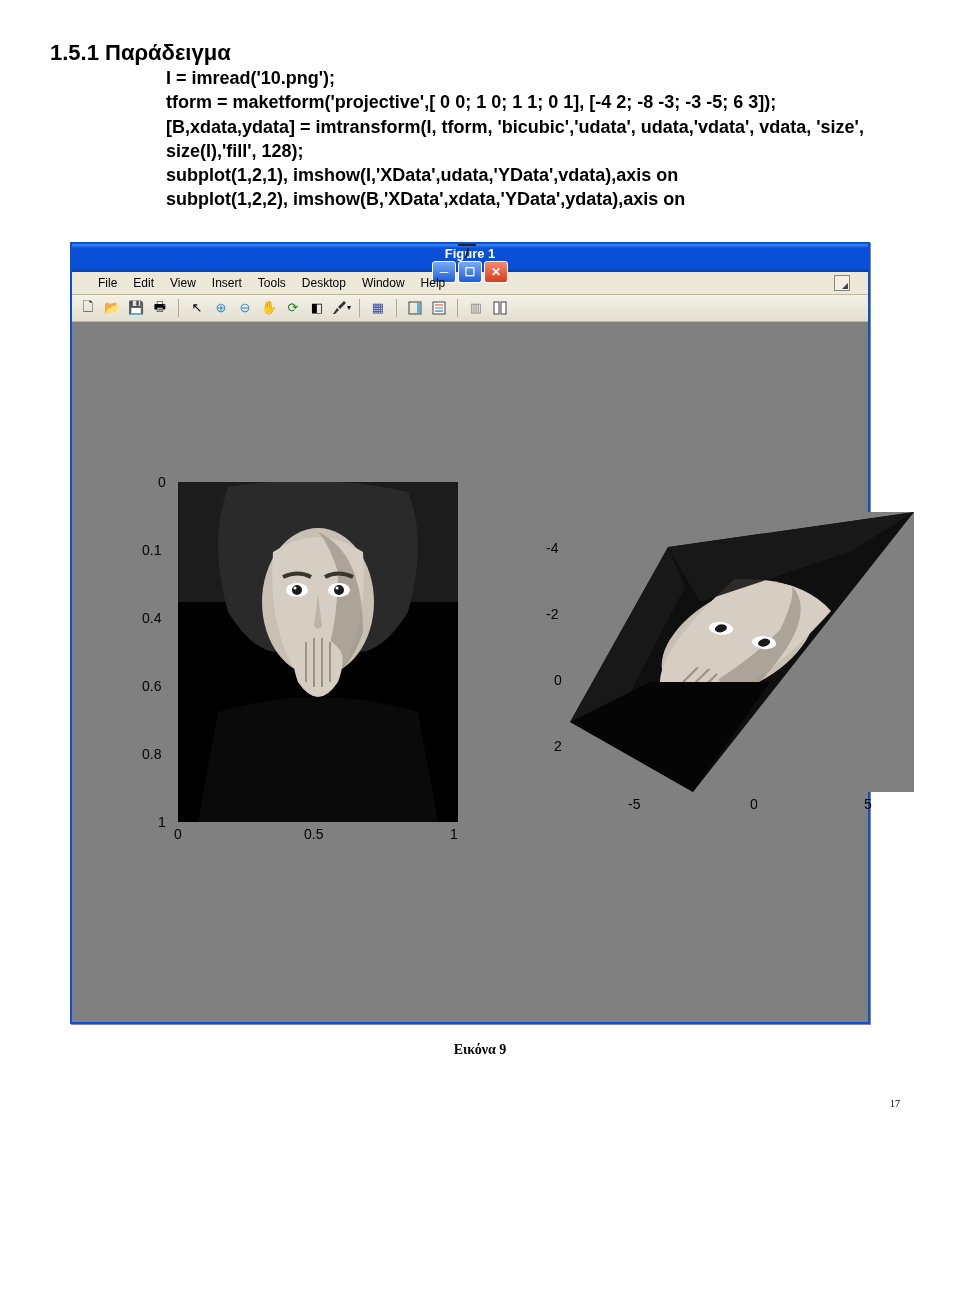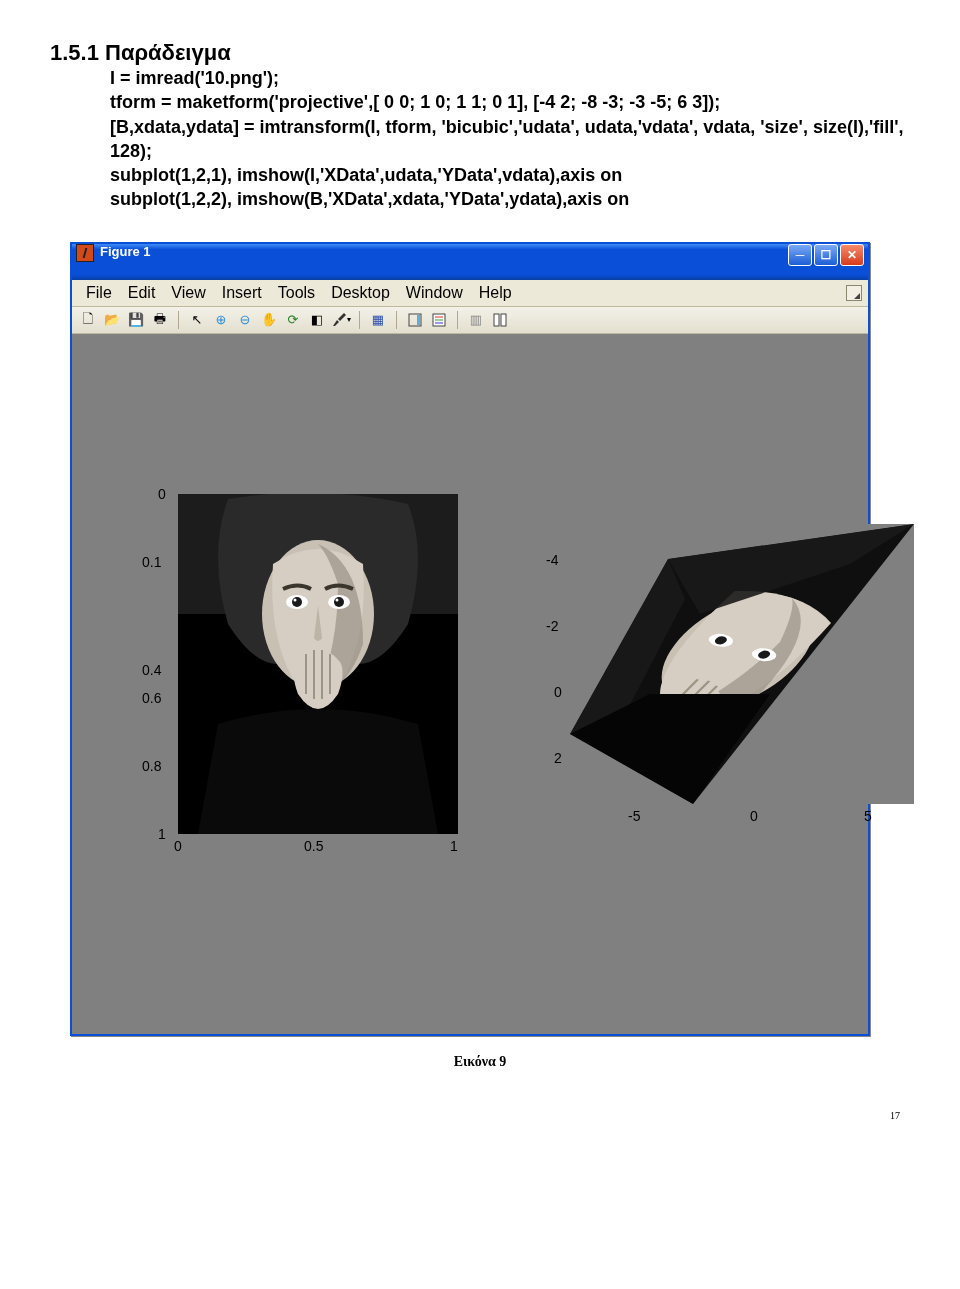--- a/index.html
+++ b/index.html
@@ -9,43 +9,44 @@
     background: #fff;
     width: 960px;
     box-sizing: border-box;
   }
   .heading {
     font-size: 22px;
     font-weight: bold;
     margin-bottom: 0;
   }
   .code-block {
-    margin-left: 60px;
+    margin-left: 116px;
     font-family: Arial, sans-serif;
     font-size: 18px;
     font-weight: bold;
     line-height: 1.35;
     color: #000;
     margin-bottom: 30px;
   }
   .window {
     margin: 0 40px 0 20px;
     border: 2px solid #0a4fd8;
     background: #ece9d8;
     box-shadow: 1px 1px 0 #888;
   }
   .titlebar {
     background: linear-gradient(to bottom, #3f8df7 0%, #0a4fd8 15%, #0a4fd8 85%, #083fa5 100%);
-    height: 36px;
-    display: flex;
-    align-items: flex-start;
+    height: 28px;
+    display: flex;
+    align-items: center;
     padding: 0 4px;
     color: #fff;
     font-weight: bold;
     font-size: 13px;
+    flex-direction: column;
   }
   .titlebar .app-icon {
     width: 16px;
     height: 16px;
     background: #d24a1a;
     margin-right: 6px;
     border: 1px solid #222;
     position: relative;
   }
   .titlebar .app-icon::after {
@@ -70,22 +71,22 @@
     color: #fff;
     font-weight: bold;
     font-size: 12px;
   }
   .win-btn.close {
     background: linear-gradient(to bottom,#f68a6a,#d83b1c);
   }
   .menubar {
     background: #ece9d8;
     display: flex;
-    padding: 2px 6px;
-    font-size: 16px;
+    padding: 2px 18px;
+    font-size: 12px;
     border-bottom: 1px solid #c0b89e;
     align-items: center;
   }
   .menu-item {
     padding: 2px 8px;
     cursor: default;
   }
   .dock-icon {
     margin-left: auto;
     width: 14px;
@@ -295,21 +296,21 @@
             <path d="M118 168 Q128 155 140 155 Q152 155 162 168
                      Q168 178 160 200 Q150 215 140 215 Q130 215 120 200 Q112 178 118 168 Z" fill="#d6cec2"></path>
             <path d="M128 160 L128 200 M136 156 L136 205 M144 156 L144 205 M152 160 L152 200" stroke="#9e9484" stroke-width="2"></path>
 
             <path d="M40 230 Q140 200 240 230 L260 340 L20 340 Z" fill="#0a0a0a"></path>
           </svg>
         </div>
 
         <div class="tick-label" style="left:40px; top:-8px;">0</div>
         <div class="tick-label" style="left:24px; top:60px;">0.1</div>
-        <div class="tick-label" style="left:24px; top:128px;margin-top:40px;">0.4</div>
+        <div class="tick-label" style="left:24px; top:128px;">0.4</div>
         <div class="tick-label" style="left:24px; top:196px;">0.6</div>
         <div class="tick-label" style="left:24px; top:264px;">0.8</div>
         <div class="tick-label" style="left:40px; top:332px;">1</div>
 
         <div class="tick-label" style="left:56px; top:344px;">0</div>
         <div class="tick-label" style="left:186px; top:344px;">0.5</div>
         <div class="tick-label" style="left:332px; top:344px;">1</div>
       </div>
 
       <div class="subplot right">

